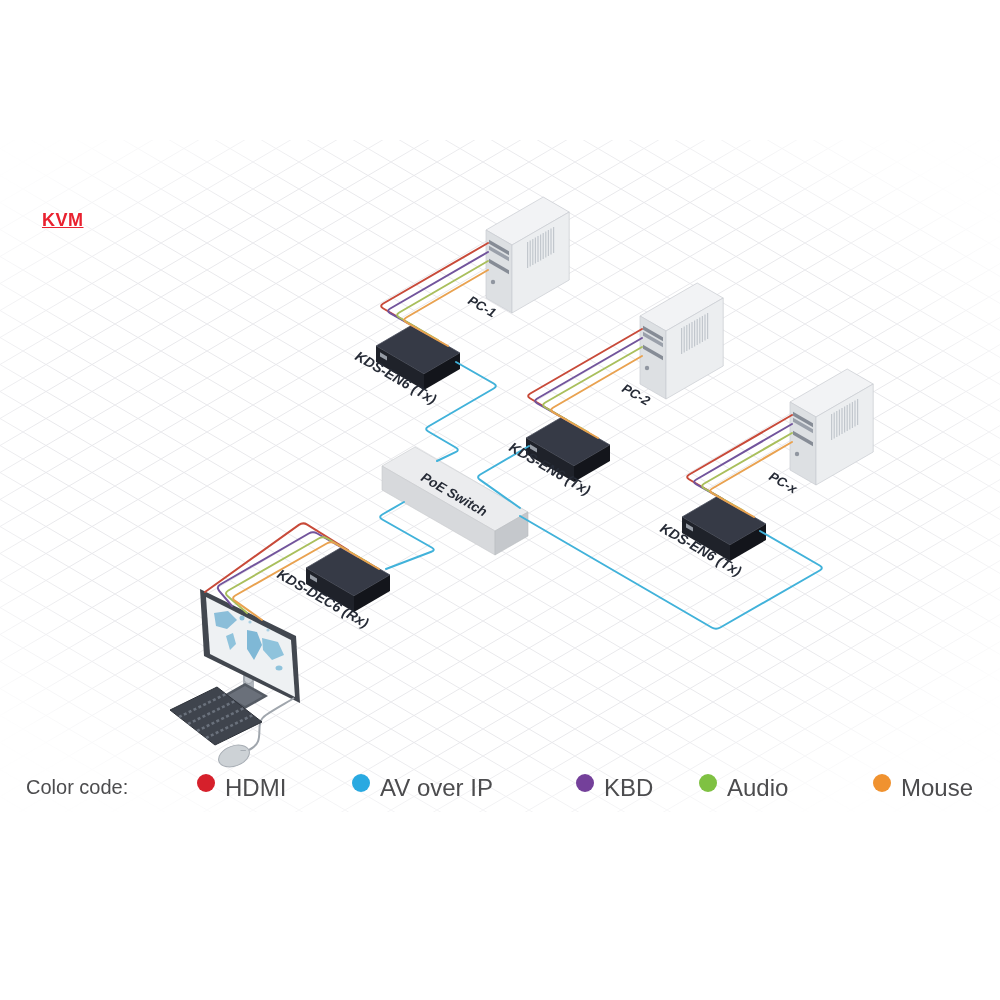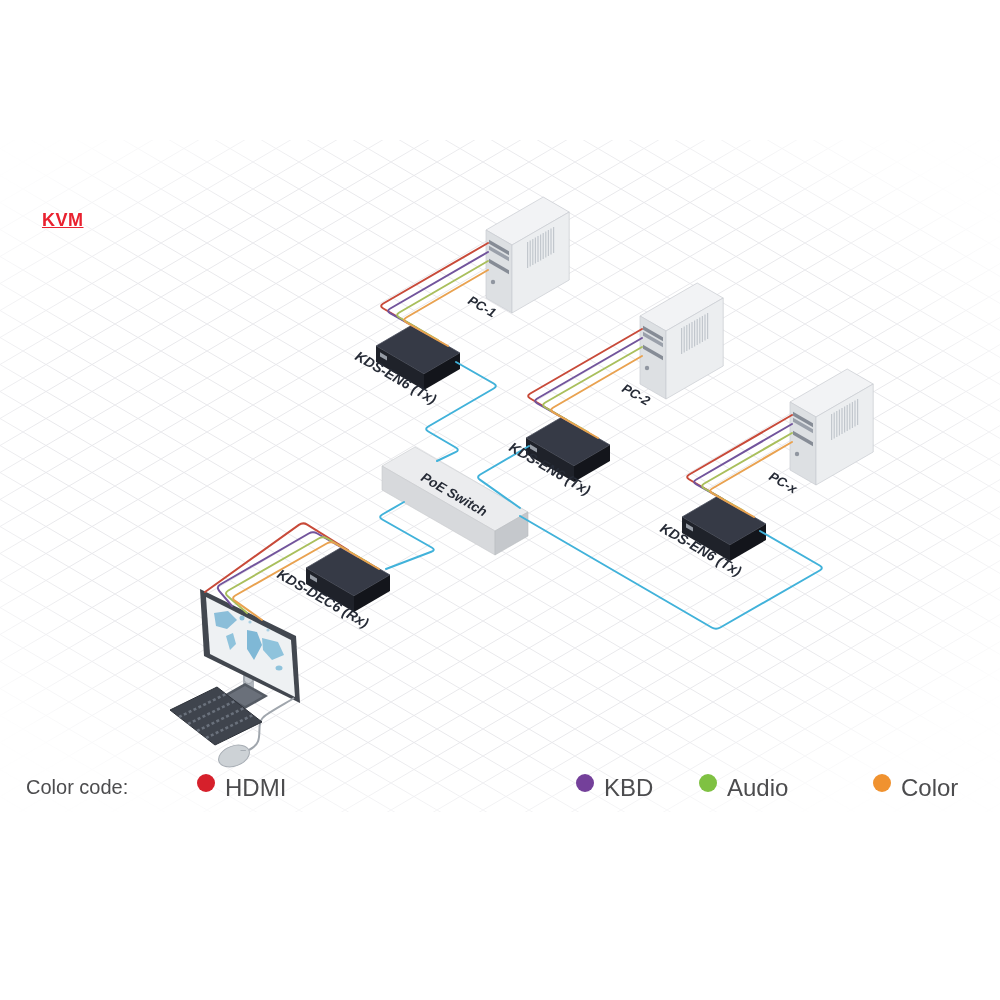--- a/index.html
+++ b/index.html
@@ -152,26 +152,30 @@
   </svg>
 
   <div class="page-title" style="color: rgb(233, 33, 47);">KVM</div>
 
   <div class="legend">
     <div class="legend-label">Color code:</div>
     <div class="legend-item" style="left:197px">
       <span class="legend-dot" style="background: rgb(214, 32, 43);"></span>
       <span class="legend-name">HDMI</span>
     </div>
+    <div class="legend-item" style="left:352px">
+      <span class="legend-dot" style="background: rgb(41, 169, 225);"></span>
+      <span class="legend-name">AV over IP</span>
+    </div>
     <div class="legend-item" style="left:576px">
       <span class="legend-dot" style="background: rgb(116, 64, 154);"></span>
       <span class="legend-name">KBD</span>
     </div>
     <div class="legend-item" style="left:699px">
       <span class="legend-dot" style="background: rgb(127, 193, 66);"></span>
       <span class="legend-name">Audio</span>
     </div>
     <div class="legend-item" style="left:873px">
       <span class="legend-dot" style="background: rgb(240, 146, 47);"></span>
-      <span class="legend-name">Color</span>
+      <span class="legend-name">Mouse</span>
     </div>
   </div>
 </div>
 
 </body></html>

